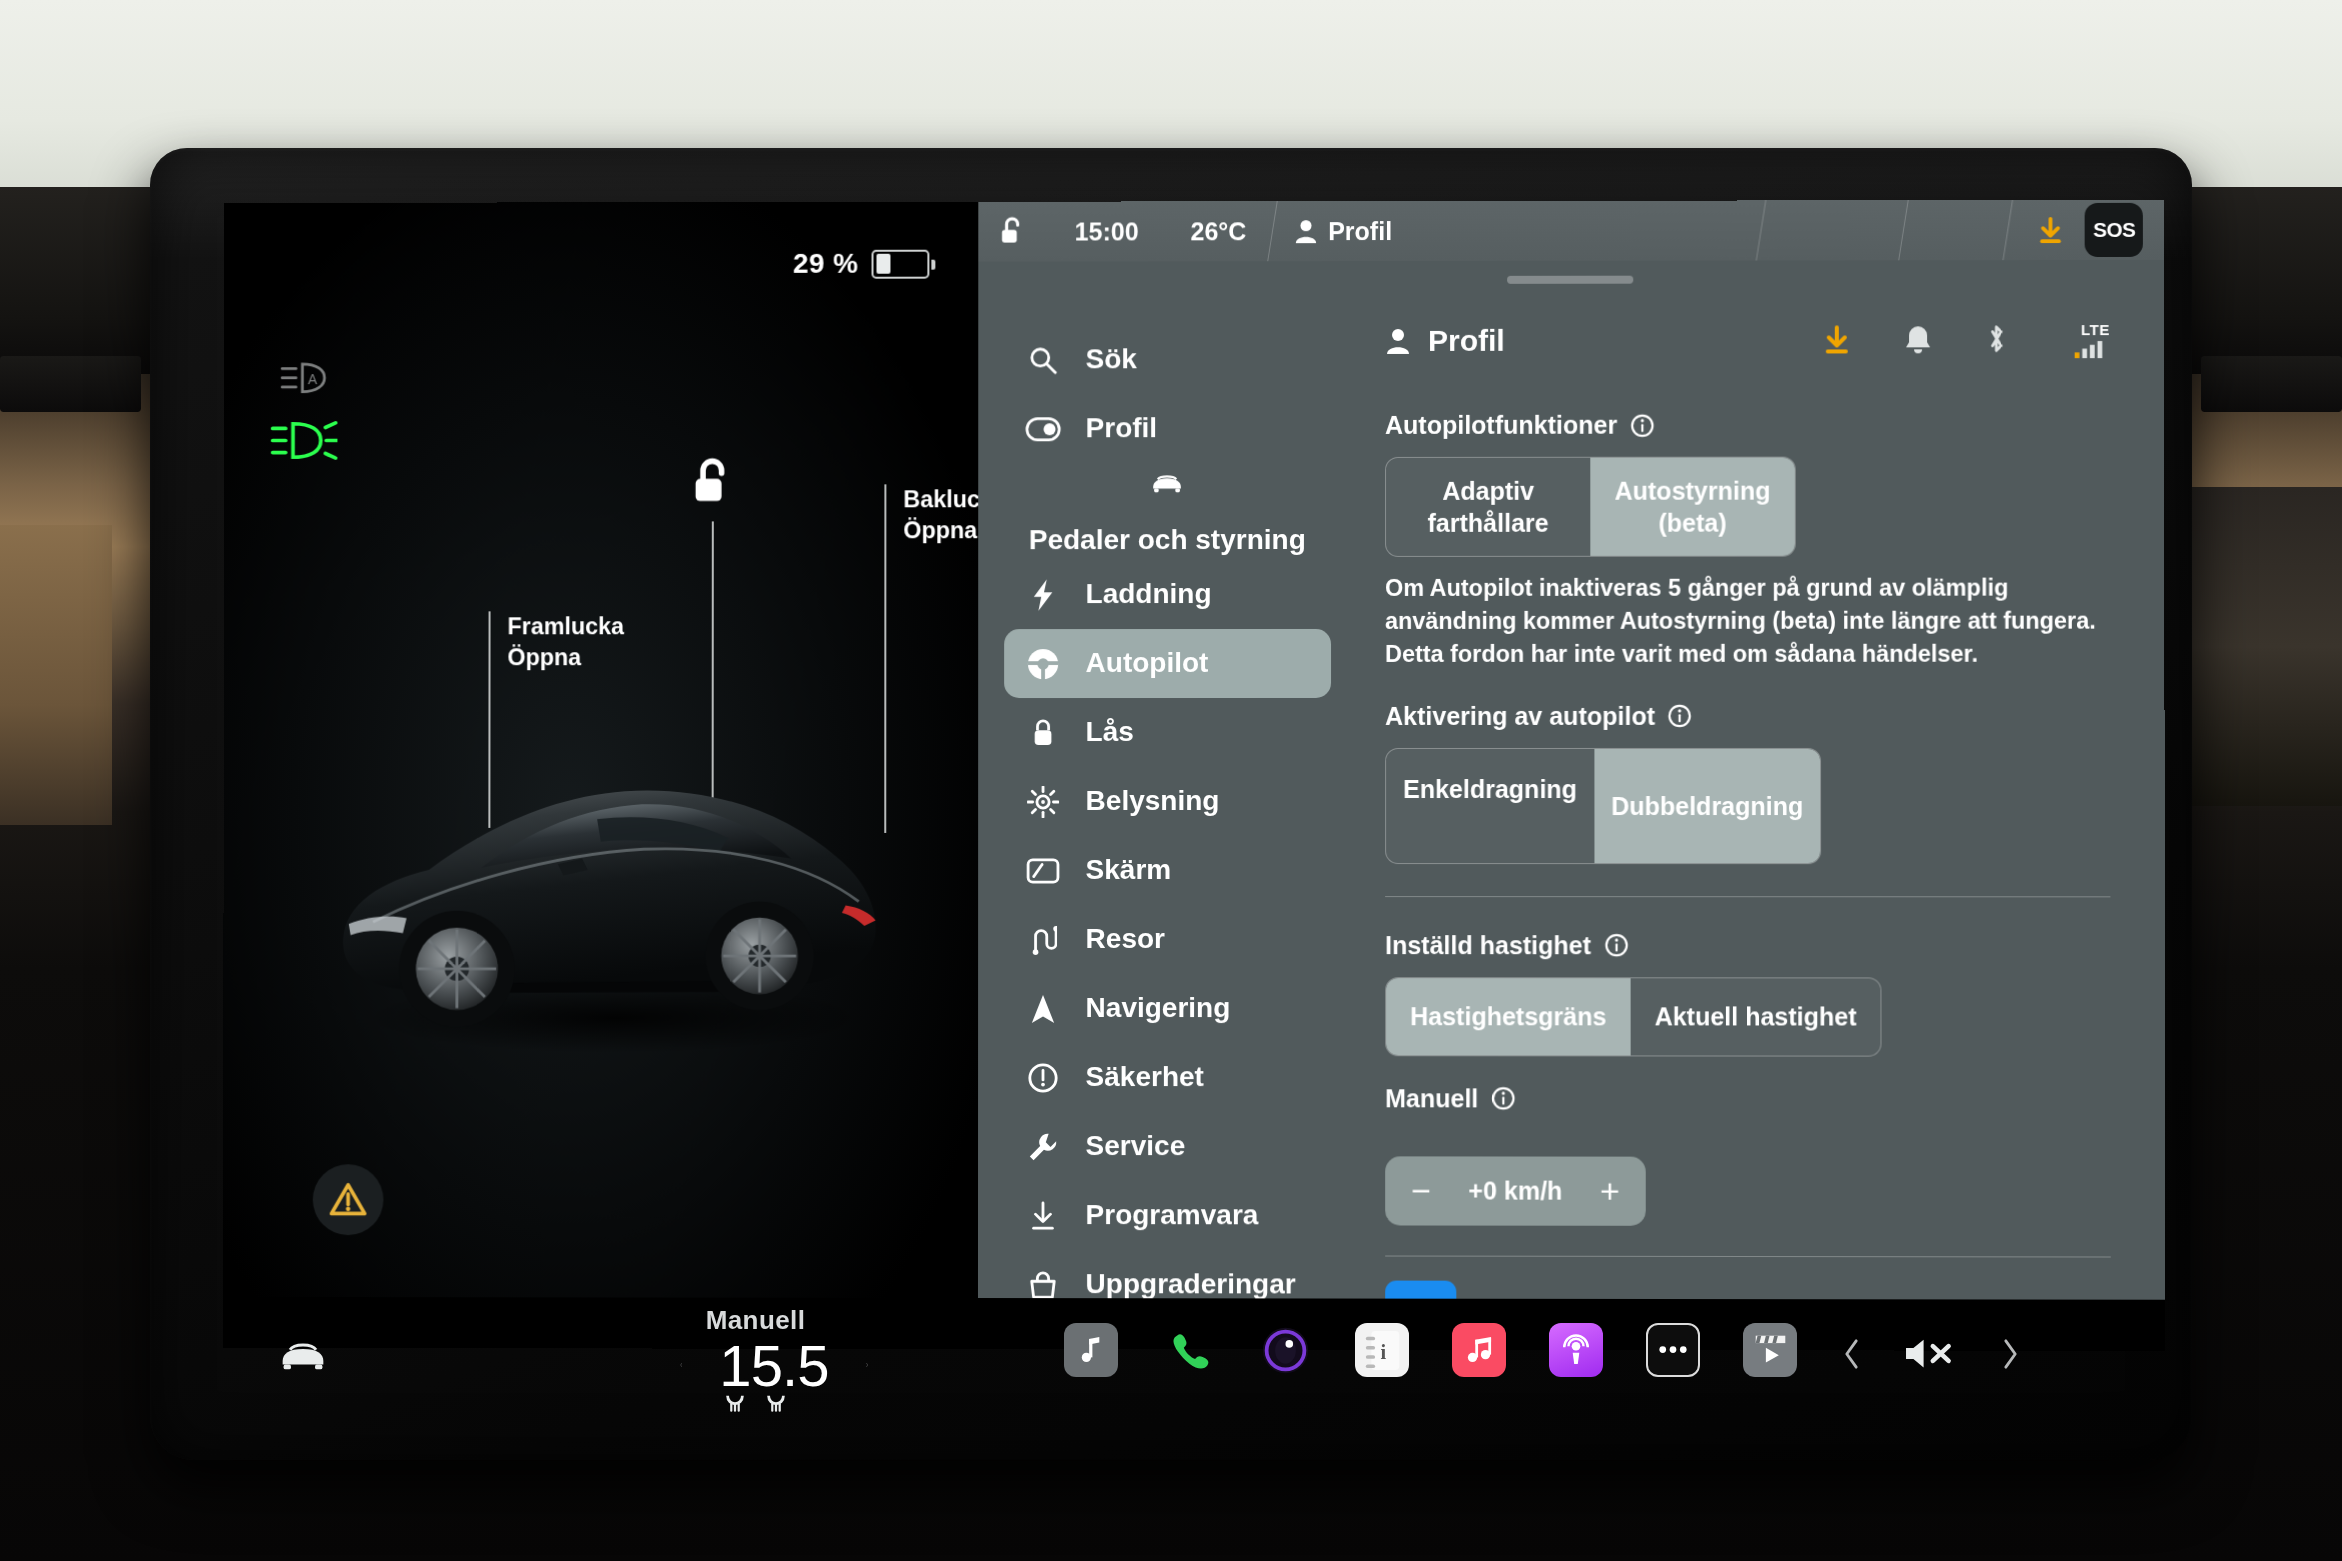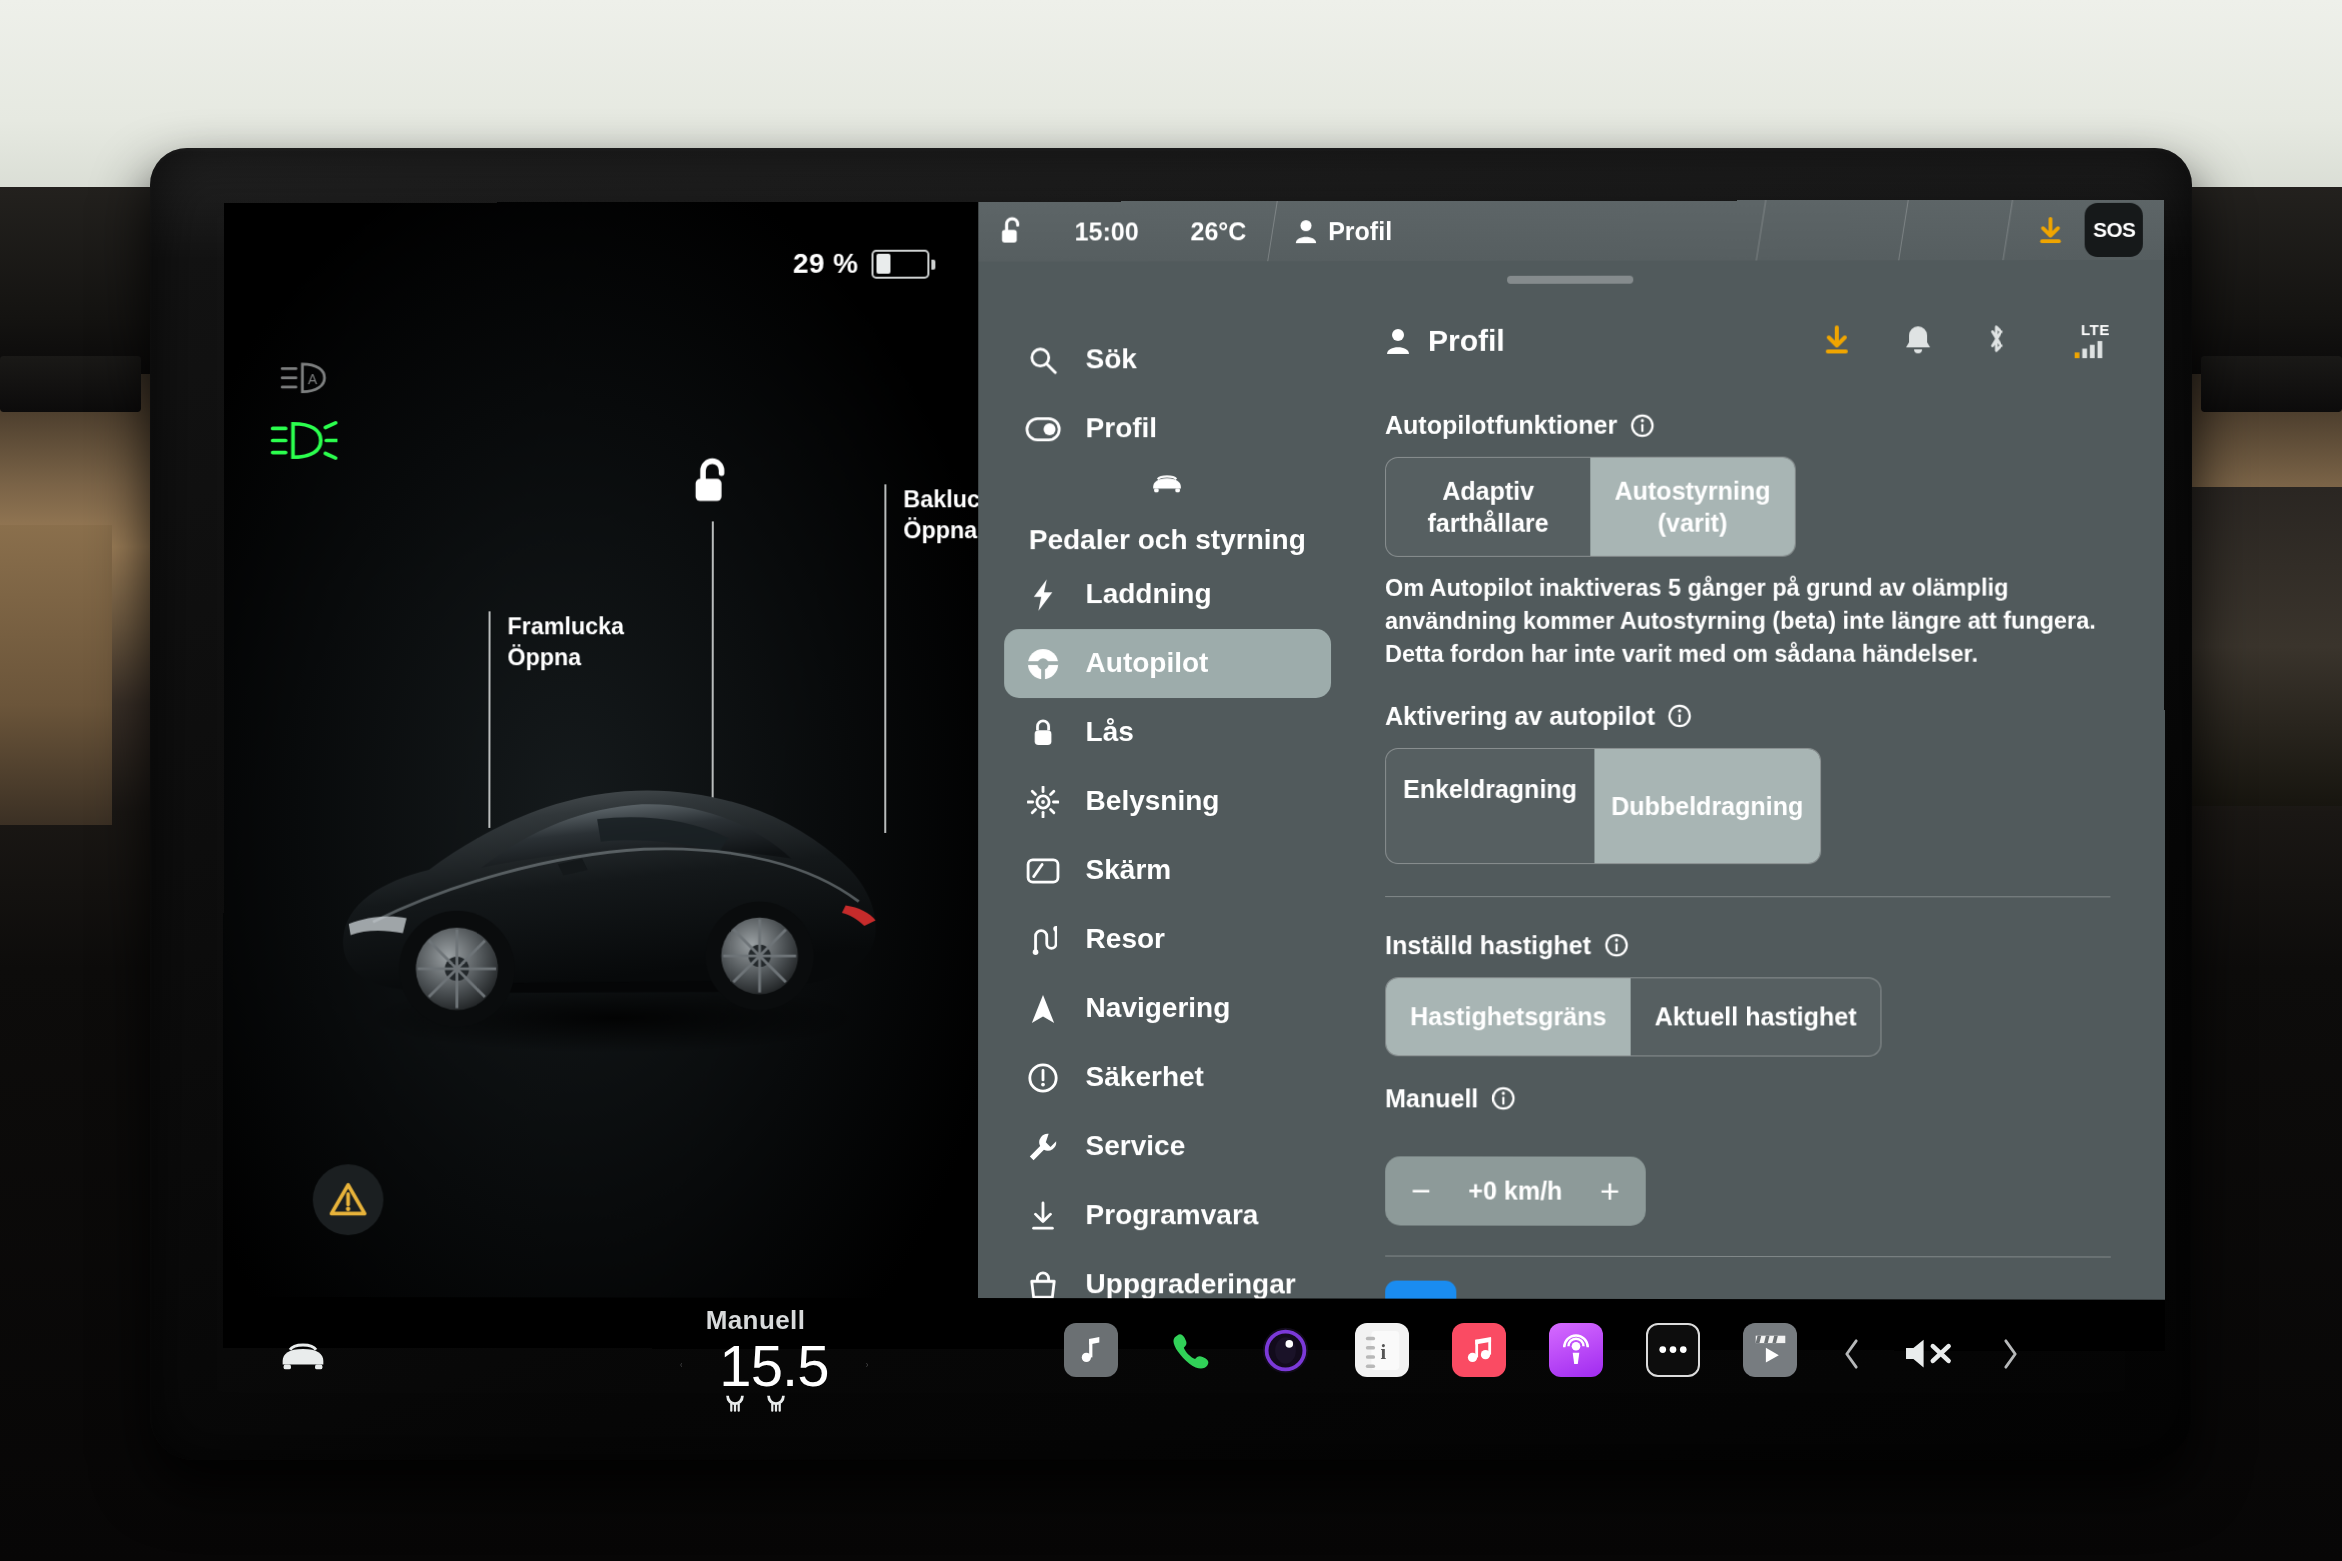--- a/index.html
+++ b/index.html
@@ -612,21 +612,21 @@
           <svg width="24" height="24" viewBox="0 0 26 26">
             <circle cx="13" cy="13" r="11" fill="none" stroke="#fff" stroke-width="2.4"></circle>
             <circle cx="13" cy="7.5" r="1.7" fill="#fff"></circle>
             <rect x="11.8" y="11" width="2.4" height="9" rx="1.2" fill="#fff"></rect>
           </svg>
         </div>
         <div class="seg wide">
           <div class="opt">Adaptiv
 farthållare</div>
           <div class="opt on">Autostyrning
-(varit)</div>
+(beta)</div>
         </div>
         <p class="note">Om Autopilot inaktiveras 5 gånger på grund av olämplig användning kommer Autostyrning (beta) inte längre att fungera. Detta fordon har inte varit med om sådana händelser.</p>
 
         
         <div class="sec-title" style="margin-top:30px">
           <span>Aktivering av autopilot</span>
           <svg width="24" height="24" viewBox="0 0 26 26">
             <circle cx="13" cy="13" r="11" fill="none" stroke="#fff" stroke-width="2.4"></circle>
             <circle cx="13" cy="7.5" r="1.7" fill="#fff"></circle>
             <rect x="11.8" y="11" width="2.4" height="9" rx="1.2" fill="#fff"></rect>

